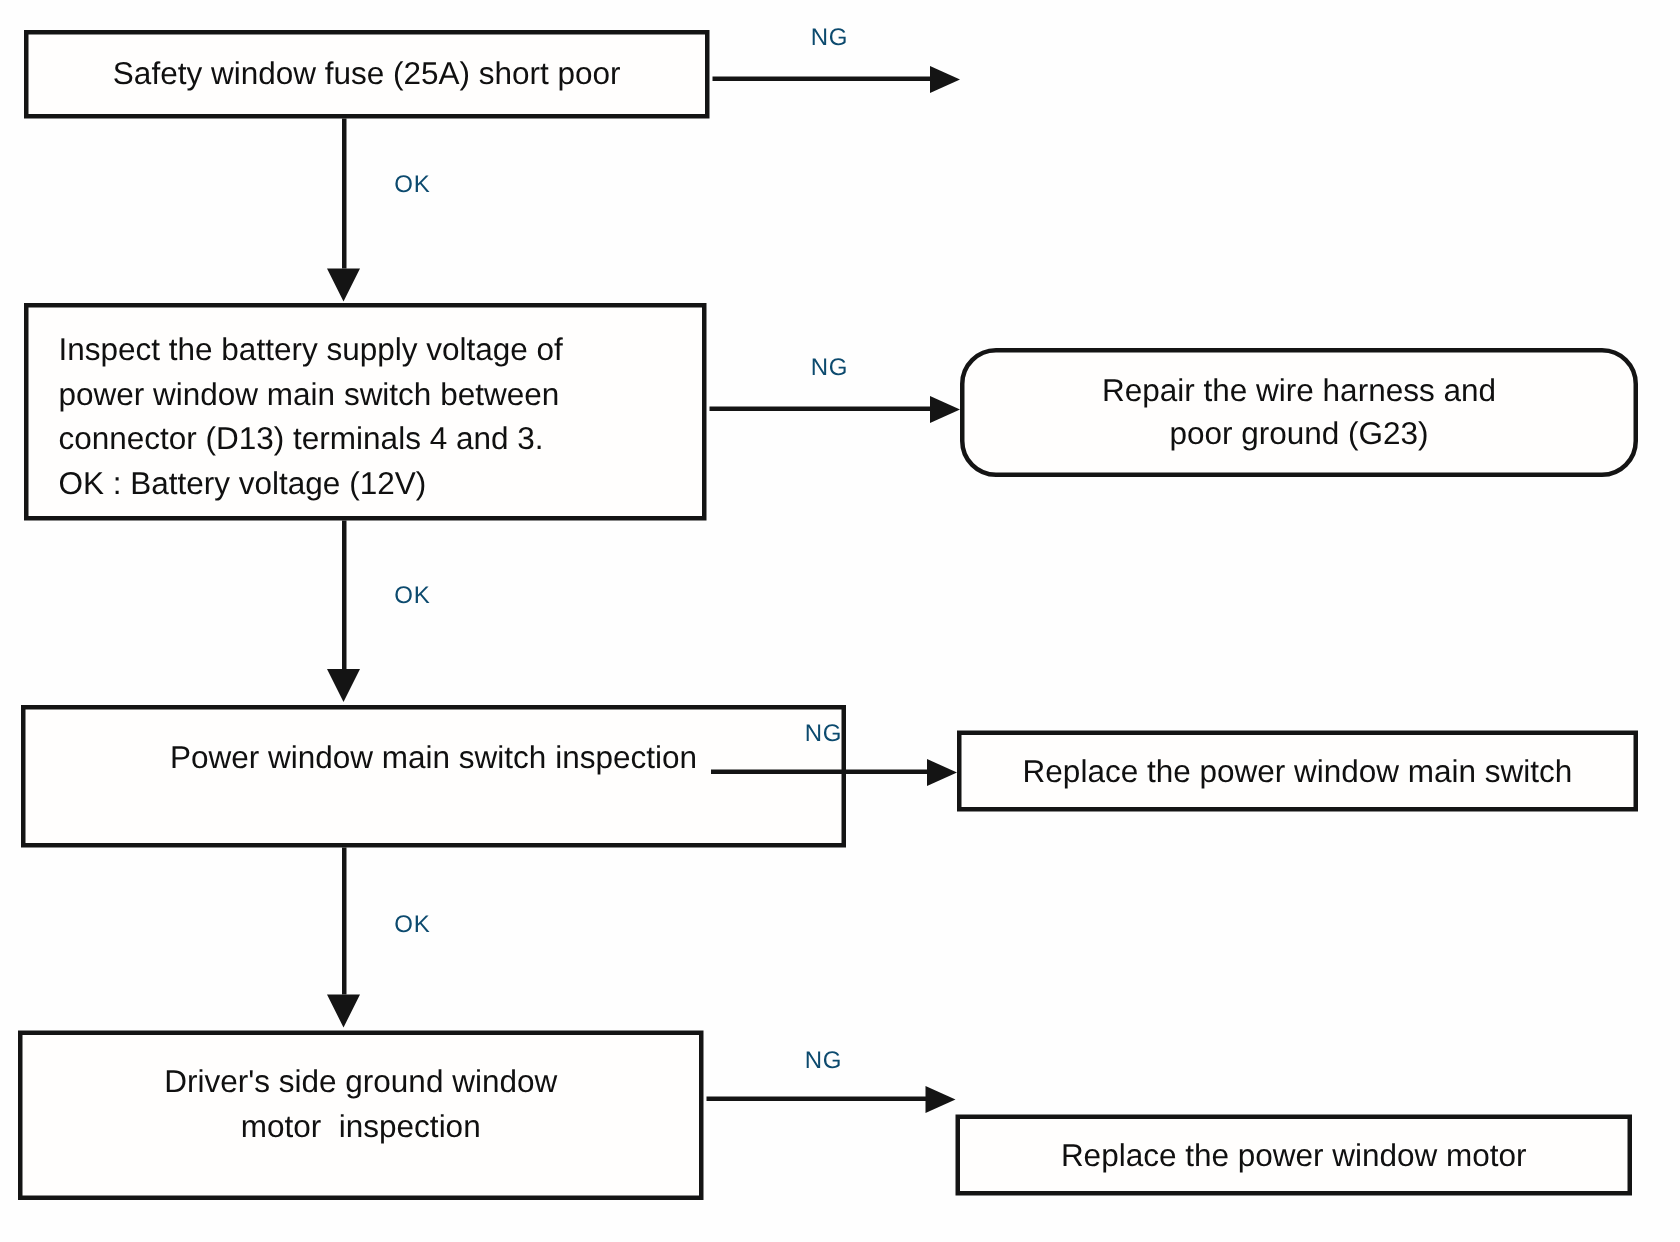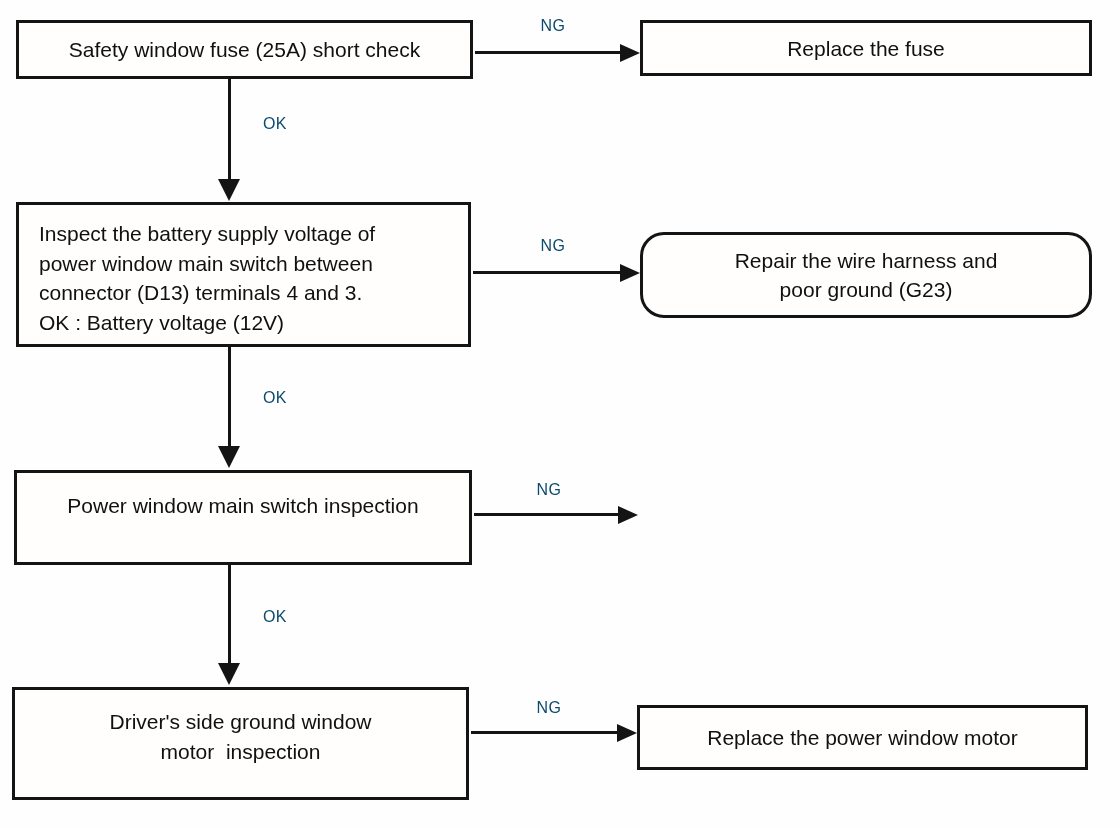--- a/index.html
+++ b/index.html
@@ -56,53 +56,53 @@
     color: #0c4a6e;
   }
   .lbl--ng { width: 64px; text-align: center; }
   .lbl--ok { width: 48px; text-align: right; }
 </style>
 </head>
 <body>
 
 <div id="canvas">
 
-  <div class="box" style="left:16px; top:20px; width:457px; height:59px;">Safety window fuse (25A) short check</div>
+  <div class="box" style="left:16px; top:20px; width:457px; height:59px;">Safety window fuse (25A) short poor</div>
   <div class="hline" style="left:475px; top:51px; width:147px;"></div>
   <div class="hhead" style="left:620px; top:44px;"></div>
   <div class="lbl lbl--ng" style="left:521px; top:17px;">NG</div>
-  <div class="box" style="left:640px; top:20px; width:452px; height:56px;">Replace the fuse</div>
 
   <div class="vline" style="left:228px; top:79px; height:100px;"></div>
   <div class="vhead" style="left:218px; top:179px;"></div>
   <div class="lbl lbl--ok" style="left:239px; top:115px;">OK</div>
 
   <div class="box box--para" style="left:16px; top:202px; width:455px; height:145px;">Inspect the battery supply voltage of
 power window main switch between
 connector (D13) terminals 4 and 3.
 OK : Battery voltage (12V)</div>
   <div class="hline" style="left:473px; top:271px; width:149px;"></div>
   <div class="hhead" style="left:620px; top:264px;"></div>
   <div class="lbl lbl--ng" style="left:521px; top:237px;">NG</div>
   <div class="box" style="left:640px; top:232px; width:452px; height:86px; line-height:29px;border-radius:24px;">Repair the wire harness and
 poor ground (G23)</div>
 
   <div class="vline" style="left:228px; top:347px; height:99px;"></div>
   <div class="vhead" style="left:218px; top:446px;"></div>
   <div class="lbl lbl--ok" style="left:239px; top:389px;">OK</div>
 
-  <div class="box box--toptext" style="left:14px; top:470px; width:458px; height:95px; padding-top:19px;">Power window main switch inspection</div>
+  <div class="box box--toptext" style="left:14px; top:470px; width:550px; height:95px; padding-top:19px;">Power window main switch inspection</div>
   <div class="hline" style="left:474px; top:513px; width:146px;"></div>
   <div class="hhead" style="left:618px; top:506px;"></div>
   <div class="lbl lbl--ng" style="left:517px; top:481px;">NG</div>
+  <div class="box" style="left:638px; top:487px; width:454px; height:54px;">Replace the power window main switch</div>
 
   <div class="vline" style="left:228px; top:565px; height:98px;"></div>
   <div class="vhead" style="left:218px; top:663px;"></div>
   <div class="lbl lbl--ok" style="left:239px; top:608px;">OK</div>
 
   <div class="box box--toptext" style="left:12px; top:687px; width:457px; height:113px; padding-top:17px; line-height:30px;">Driver's side ground window
 motor  inspection</div>
   <div class="hline" style="left:471px; top:731px; width:148px;"></div>
   <div class="hhead" style="left:617px; top:724px;"></div>
   <div class="lbl lbl--ng" style="left:517px; top:699px;">NG</div>
-  <div class="box" style="left:637px; top:705px; width:451px; height:65px;">Replace the power window motor</div>
+  <div class="box" style="left:637px; top:743px; width:451px; height:54px;">Replace the power window motor</div>
 
 </div>
 
 </body></html>

